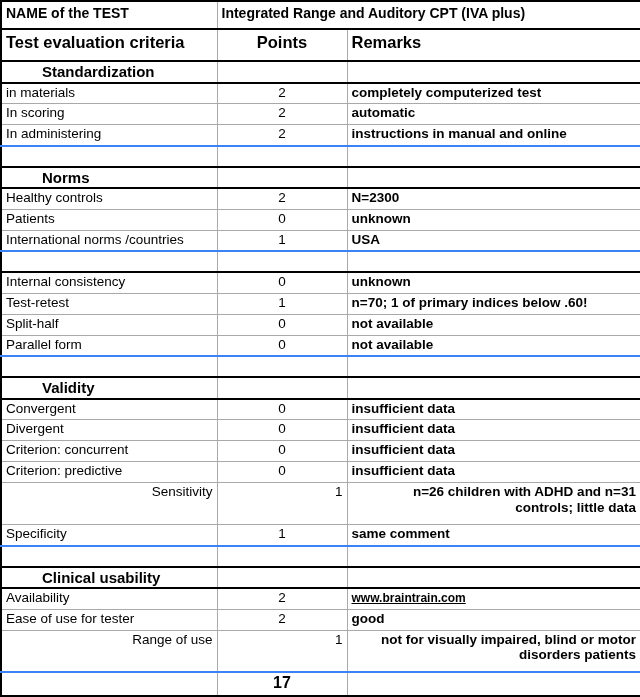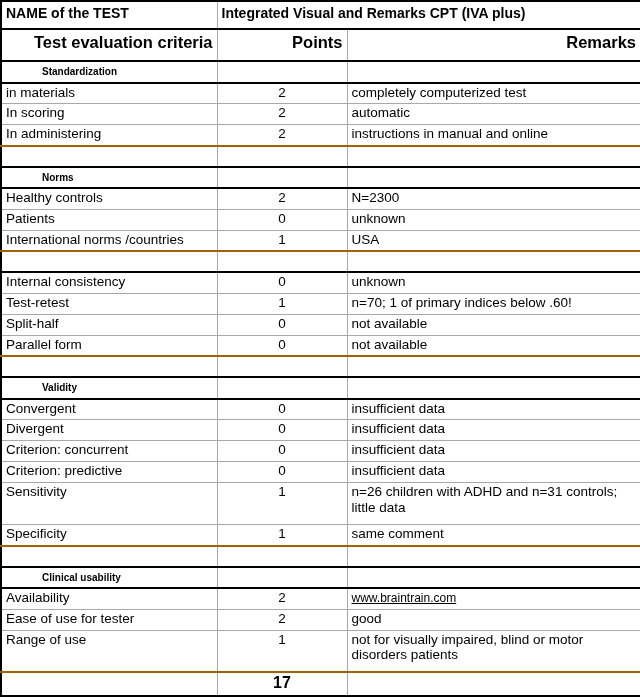--- a/index.html
+++ b/index.html
@@ -61,41 +61,41 @@
     padding-top: 4px;
   }
 
   tr.r-colhead td {
     border-top: 2px solid #000;
     border-bottom: 2px solid #000;
     height: 32px;
     font-weight: bold;
     font-size: 16.5px;
     padding-top: 5px;
-    text-align: right;
   }
 
   tr.r-section td {
     border-top: 2px solid #000;
     border-bottom: 2px solid #000;
     height: 21px;
     font-weight: bold;
-    font-size: 10px;
+    font-size: 15px;
     padding-top: 2px;
     padding-left: 40px;
   }
 
   tr.r-data td {
     height: 21px;
   }
   tr.r-data.tall td {
     height: 42px;
+    text-align: right;
   }
   tr.r-data.last-of-group td {
-    border-bottom: 2px solid #a16207;
+    border-bottom: 2px solid #3b82f6;
   }
 
   tr.r-spacer td {
     height: 21px;
     border-top: 2px solid #000;
     border-bottom: 2px solid #000;
   }
 
   tr.r-total td {
     height: 24px;
@@ -117,36 +117,37 @@
     color: #000000;
     text-decoration: underline;
     font-size: 12px;
     line-height: 15px;
     display: inline-block;
   }
 
   .wrapcell {
     white-space: normal;
     word-wrap: break-word;
+    font-weight: bold;
   }
 </style>
 </head>
 <body>
 
 <div id="sheet">
   <table class="grid">
     <colgroup>
       <col class="c-criteria">
       <col class="c-points">
       <col class="c-remarks">
     </colgroup>
     <tbody id="table-body">
         <tr class="r-title">
           <td class="col-criteria">NAME of the TEST</td>
-          <td class="col-remarks" colspan="2">Integrated Visual and Remarks CPT (IVA plus)</td>
+          <td class="col-remarks" colspan="2">Integrated Range and Auditory CPT (IVA plus)</td>
         </tr>
         <tr class="r-colhead">
           <td class="col-criteria">Test evaluation criteria</td>
           <td class="col-points">Points</td>
           <td class="col-remarks">Remarks</td>
         </tr>
         <tr class="r-section">
           <td class="col-criteria">Standardization</td>
           <td class="col-points">&nbsp;</td>
           <td class="col-remarks">&nbsp;</td>

